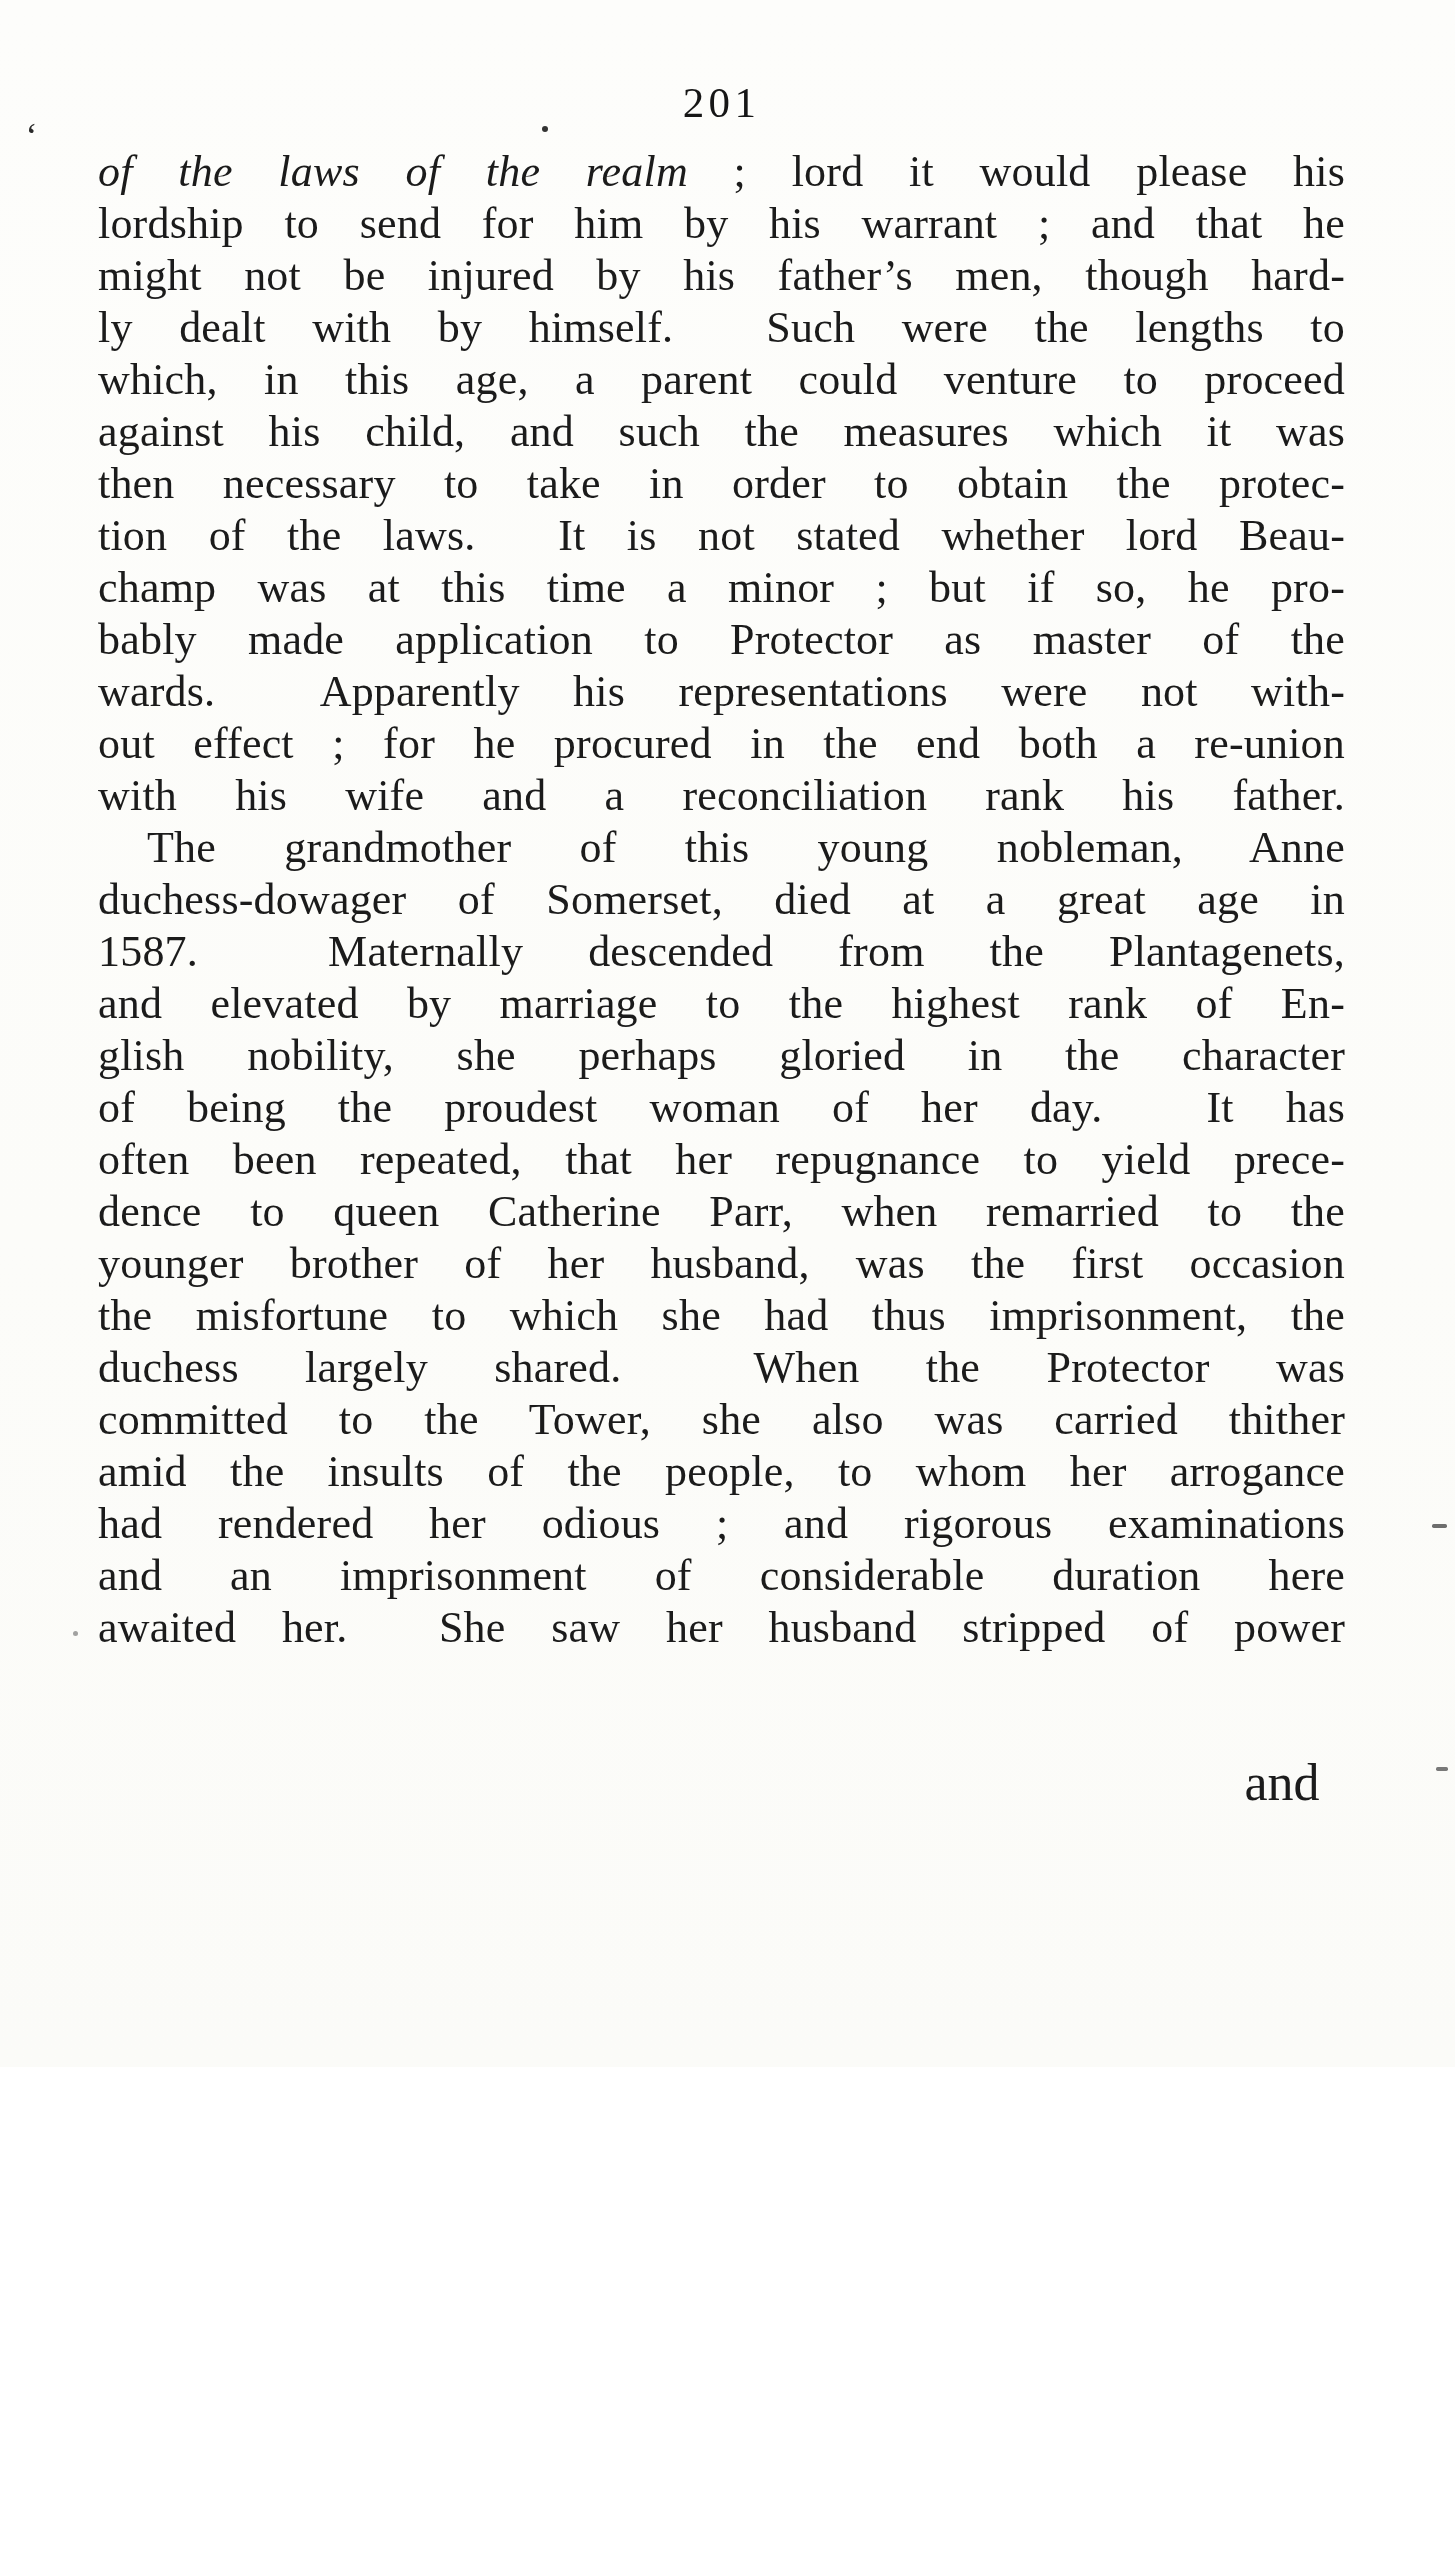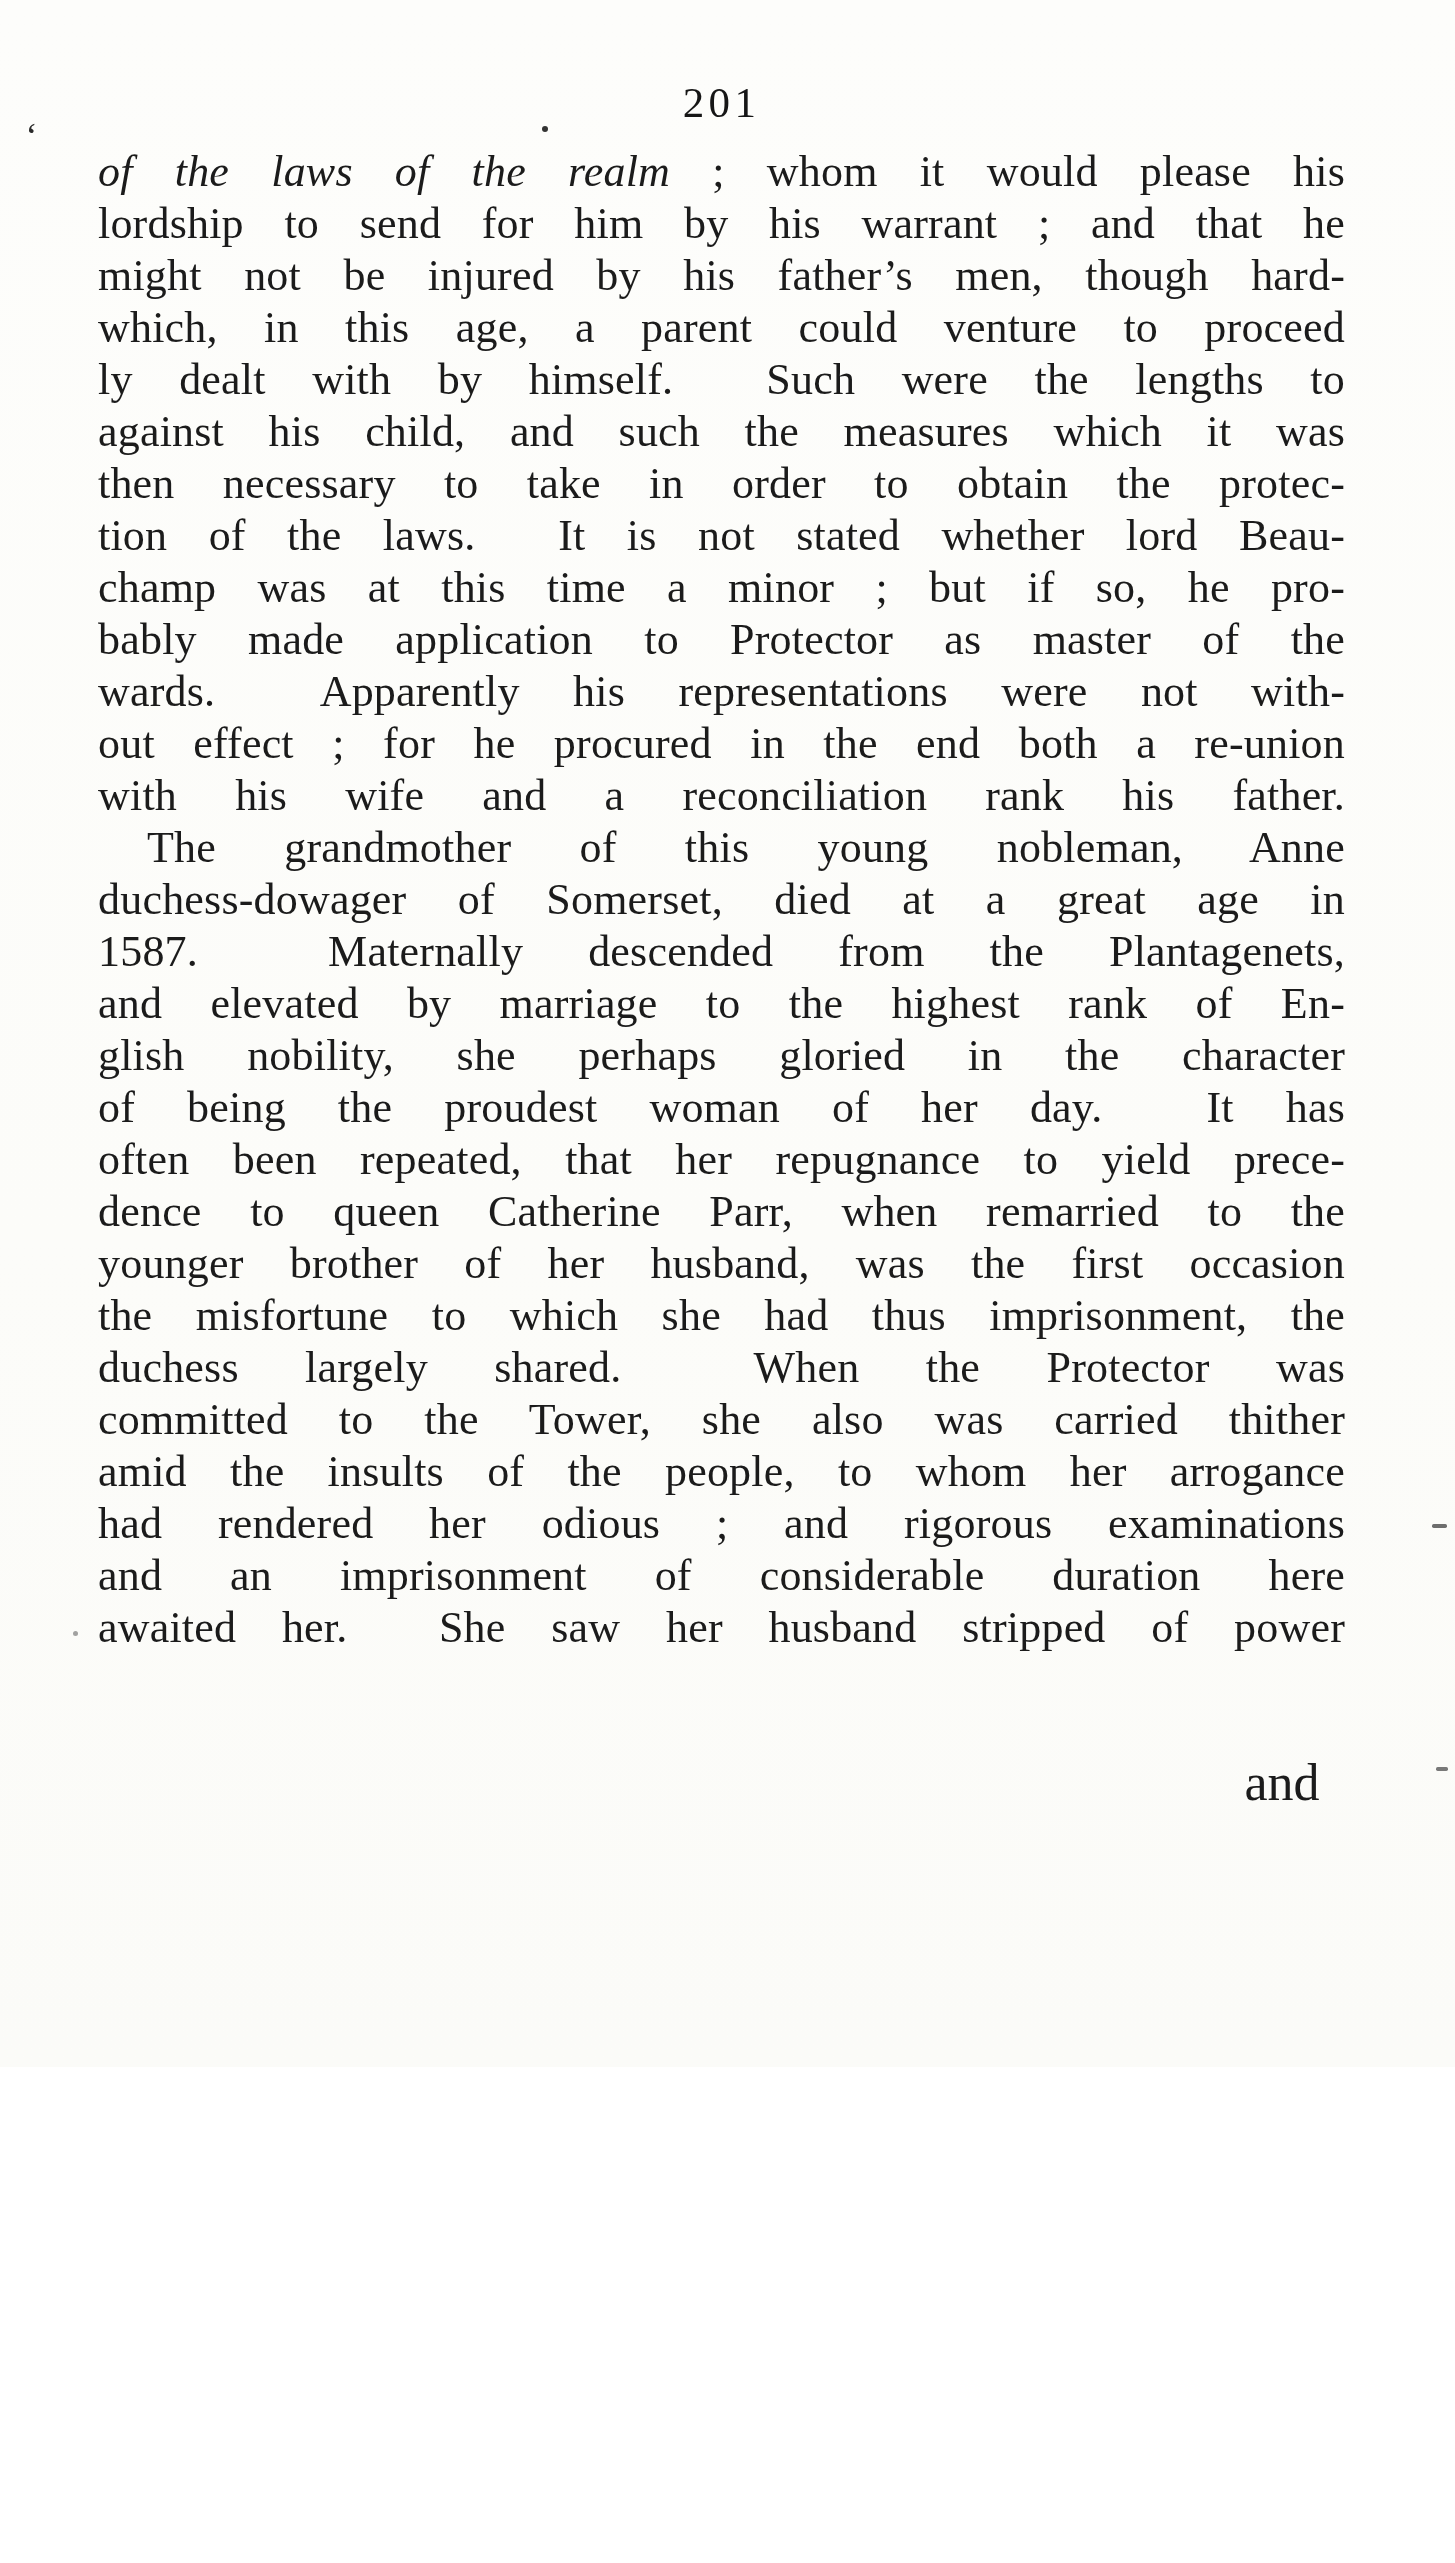--- a/index.html
+++ b/index.html
@@ -99,25 +99,25 @@
 <div class="page">
 
   <div class="page-number">201</div>
 
   <span class="artifact stray-mark">‘</span>
 
   <div class="artifact speck-dot-pagenum"></div>
 
   <div class="text-block">
       <div>
-        <div class="line"><em>of the laws of the realm</em><span> ; whom it would please his</span></div>
+        <div class="line"><em>of the laws of the realm</em><span> ; lord it would please his</span></div>
         <div class="line"><span>lordship to send for him by his warrant ; and that he</span></div>
         <div class="line"><span>might not be injured by his father’s men, though hard-</span></div>
+        <div class="line"><span>ly dealt with by himself.&nbsp; Such were the lengths to</span></div>
         <div class="line"><span>which, in this age, a parent could venture to proceed</span></div>
-        <div class="line"><span>ly dealt with by himself.&nbsp; Such were the lengths to</span></div>
         <div class="line"><span>against his child, and such the measures which it was</span></div>
         <div class="line"><span>then necessary to take in order to obtain the protec-</span></div>
         <div class="line"><span>tion of the laws.&nbsp; It is not stated whether lord Beau-</span></div>
         <div class="line"><span>champ was at this time a minor ; but if so, he pro-</span></div>
         <div class="line"><span>bably made application to Protector as master of the</span></div>
         <div class="line"><span>wards.&nbsp; Apparently his representations were not with-</span></div>
         <div class="line"><span>out effect ; for he procured in the end both a re-union</span></div>
         <div class="line"><span>with his wife and a reconciliation rank his father.</span></div>
       </div>
       <div>

